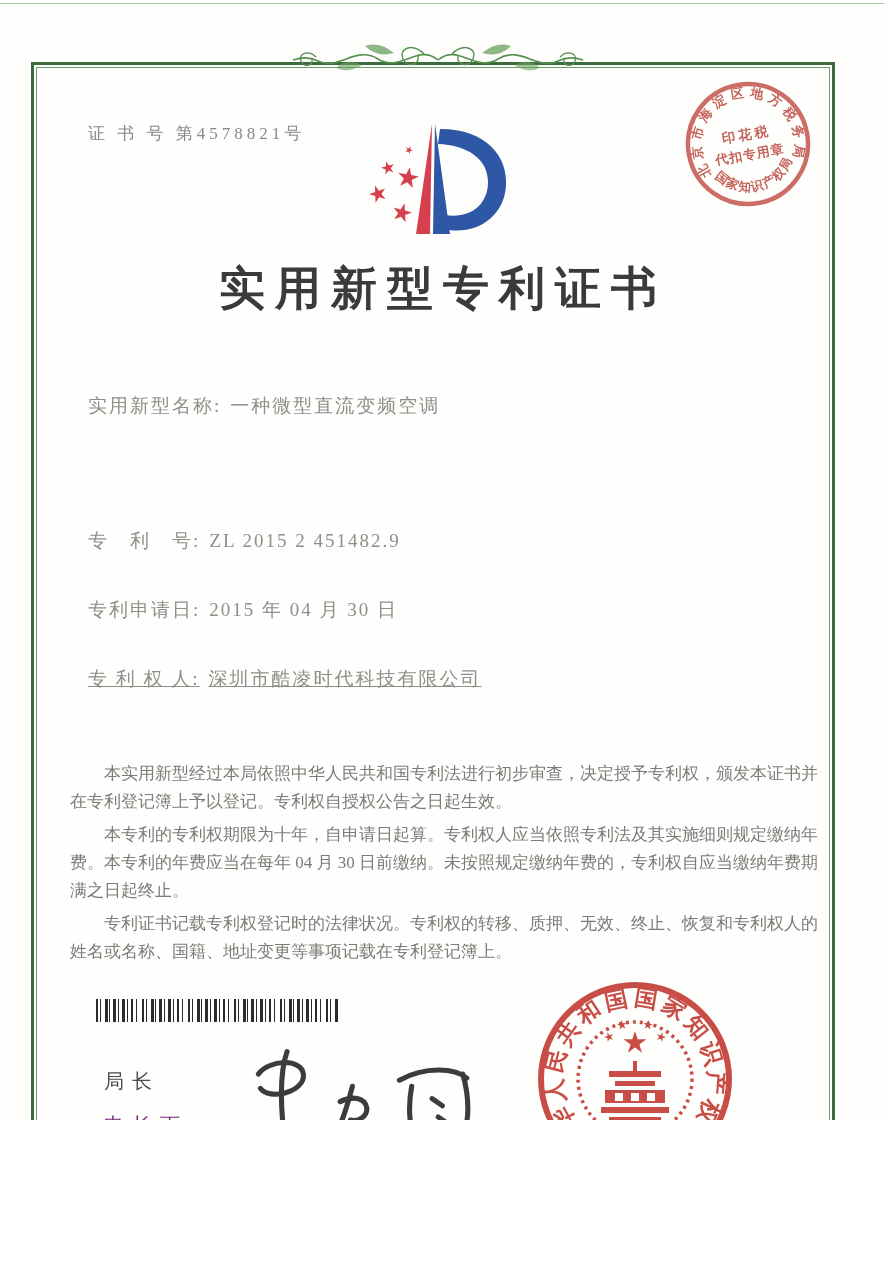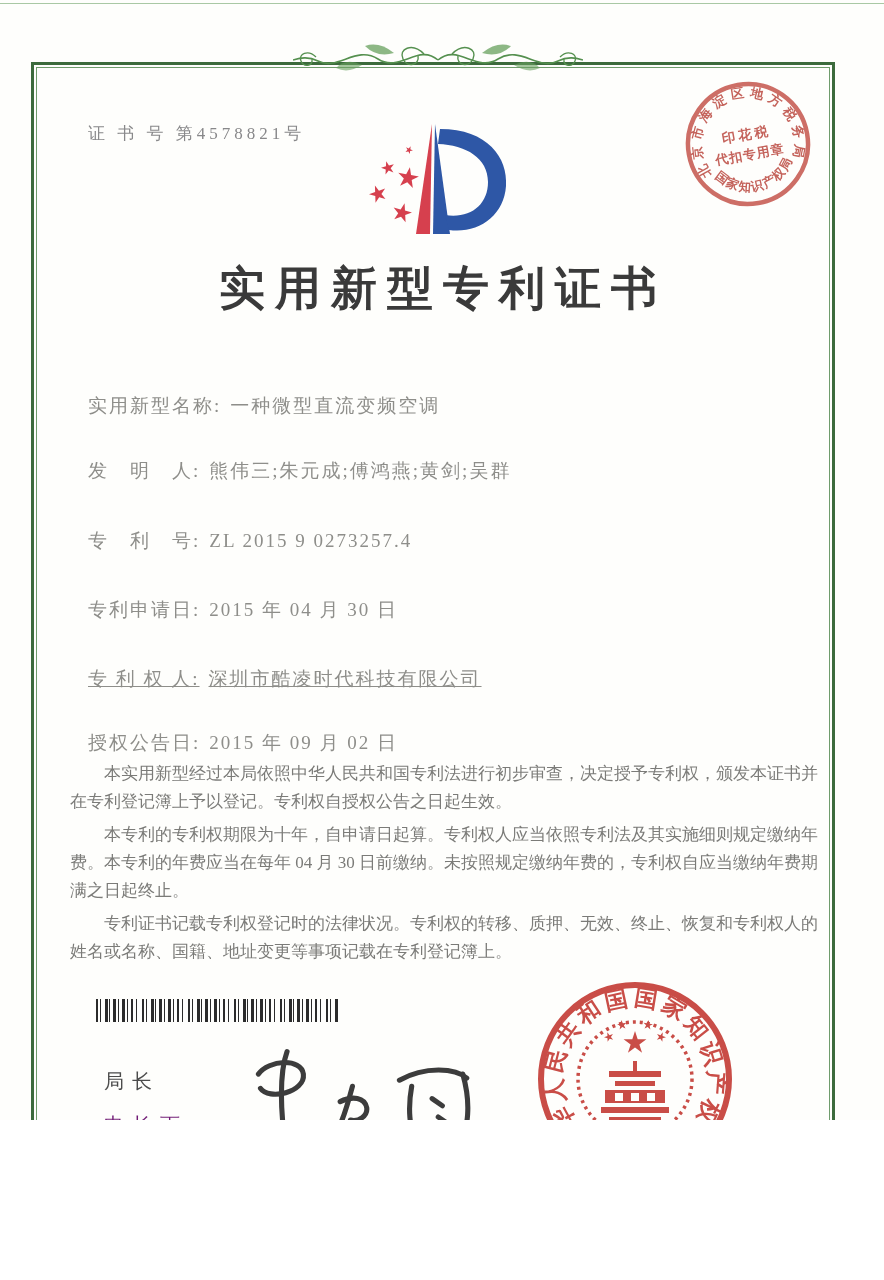--- a/index.html
+++ b/index.html
@@ -119,34 +119,28 @@
     </text>
     <text class="tax-text" x="66" y="61" font-size="13.5" letter-spacing="3" text-anchor="middle">印花税</text>
     <text class="tax-text" x="66" y="81" font-size="13" letter-spacing="1" text-anchor="middle">代扣专用章</text>
   </svg>
 
   <div class="doc-title">实用新型专利证书</div>
 
   <div class="field f0">
     <span>实用新型名称:</span><span class="val">一种微型直流变频空调</span>
   </div>
-  <div class="field f1">
-    <span>发　明　人:</span><span class="val">熊伟三;朱元成;傅鸿燕;黄剑;吴群</span>
-  </div>
   <div class="field f2">
-    <span>专　利　号:</span><span class="val">ZL 2015 9 0273257.4</span>
+    <span>专　利　号:</span><span class="val">ZL 2015 2 451482.9</span>
   </div>
   <div class="field f3">
     <span>专利申请日:</span><span class="val">2015 年 04 月 30 日</span>
   </div>
   <div class="field f4">
     <span>专 利 权 人:</span><span class="val">深圳市酷凌时代科技有限公司</span>
-  </div>
-  <div class="field f5">
-    <span>授权公告日:</span><span class="val">2015 年 09 月 02 日</span>
   </div>
 
   <div class="body-text">
     <p>本实用新型经过本局依照中华人民共和国专利法进行初步审查，决定授予专利权，颁发本证书并在专利登记簿上予以登记。专利权自授权公告之日起生效。</p>
     <p>本专利的专利权期限为十年，自申请日起算。专利权人应当依照专利法及其实施细则规定缴纳年费。本专利的年费应当在每年 04 月 30 日前缴纳。未按照规定缴纳年费的，专利权自应当缴纳年费期满之日起终止。</p>
     <p>专利证书记载专利权登记时的法律状况。专利权的转移、质押、无效、终止、恢复和专利权人的姓名或名称、国籍、地址变更等事项记载在专利登记簿上。</p>
   </div>
 
   <div class="barcode"></div>
 

